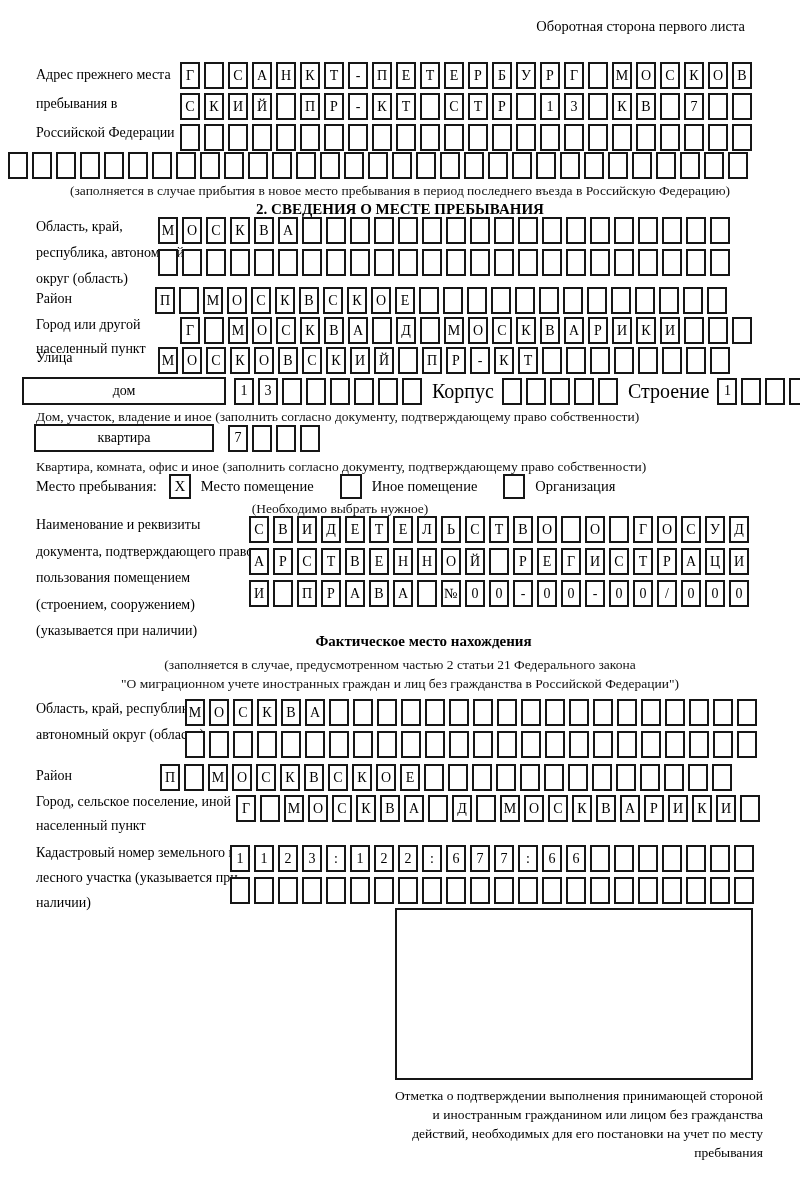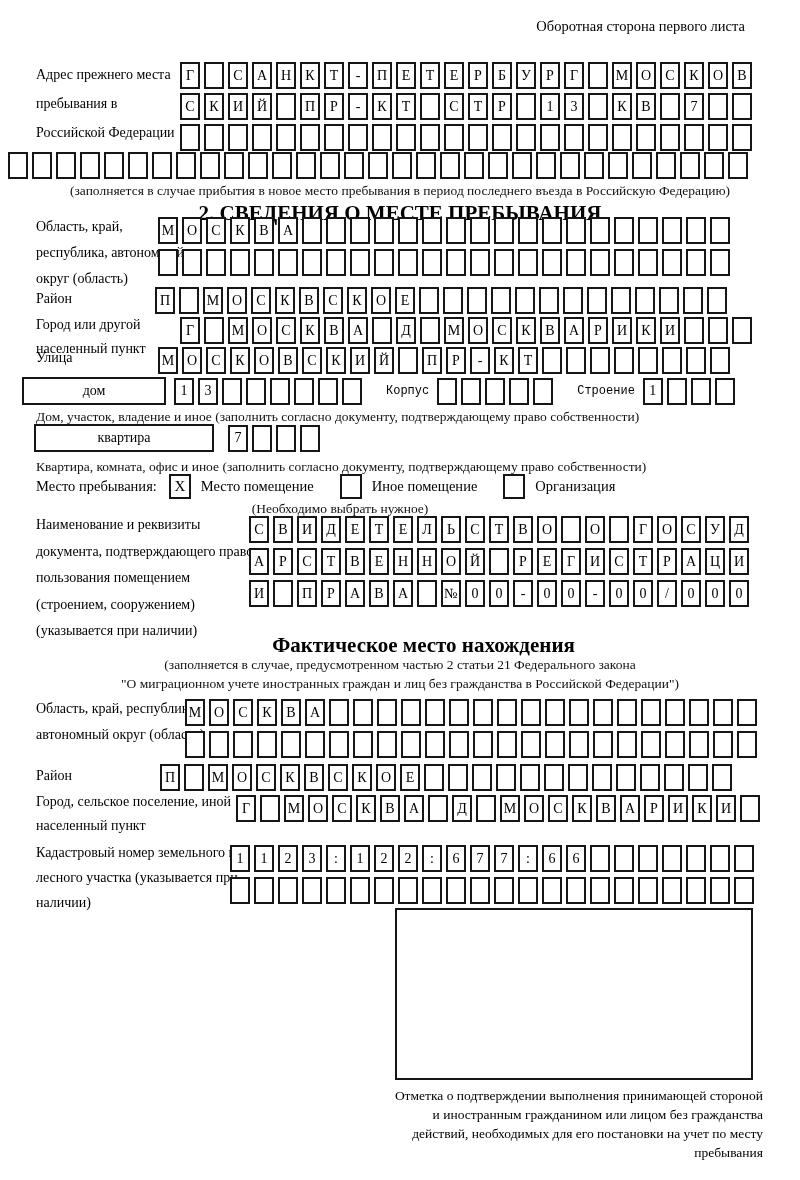--- a/index.html
+++ b/index.html
@@ -10,21 +10,21 @@
   .cells { position:absolute; display:flex; gap:4px; }
   .cell { width:20px; height:27px; border:2px solid #161616; display:flex; align-items:center;
           justify-content:center; font-size:14px; flex:0 0 auto; background:#fff; }
 
   .lbl { position:absolute; font-size:14px; line-height:27px; }
   .lbl.tight { line-height:26px; }
 
   .note { position:absolute; font-size:13.5px; color:#111; }
   .note.center { left:0; width:800px; text-align:center; }
 
-  .heading { position:absolute; left:0; width:800px; text-align:center; font-weight:bold; font-size:21px; }
+  .heading { position:absolute; left:0; width:800px; text-align:center; font-weight:bold; font-size:15px; }
 
   .wide-box { border:2px solid #161616; height:28px; display:flex; align-items:center;
               justify-content:center; font-size:14px; background:#fff; }
 
   .inline-row { position:absolute; display:flex; align-items:center; }
 
   .checkbox { width:22px; height:25px; border:2px solid #161616; display:flex; align-items:center;
               justify-content:center; font-size:15px; background:#fff; flex:0 0 auto; }
 
   #title { position:absolute; top:18px; right:55px; font-size:14.5px;text-align:center; }
@@ -45,23 +45,23 @@
   #raion-label  { left:36px; top:285px; }
   #raion-row    { left:155px; top:287px; }
 
   #gorod-label  { left:36px; top:313px; width:152px; line-height:24px; }
   #gorod-row    { left:180px; top:317px; }
 
   #ulitsa-label { left:36px; top:344px; }
   #ulitsa-row   { left:158px; top:347px; }
 
   #dom-row      { left:22px; top:377px; }
-  #dom-box      { width:144px; margin-right:8px; }
+  #dom-box      { width:204px; margin-right:8px; }
   #dom-cells, #korpus-cells, #stroenie-cells { display:flex; gap:4px; }
-  .mid-label    { font-size:12px; margin:0 8px 0 24px;font-family:Liberation Mono, monospace; }
+  .mid-label    { font-size:20px; margin:0 8px 0 10px; }
   #dom-note     { left:36px; top:409px; }
 
   #kvartira-row  { left:34px; top:424px; }
   #kvartira-box  { width:180px; margin-right:14px; }
   #kvartira-cells{ display:flex; gap:4px; }
   #kvartira-note { left:36px; top:459px; }
 
   #mesto-row    { left:36px; top:474px; }
   .mesto-label  { font-size:14.5px; margin-right:12px; }
   .opt-label    { font-size:14.5px; margin:0 26px 0 10px; }

